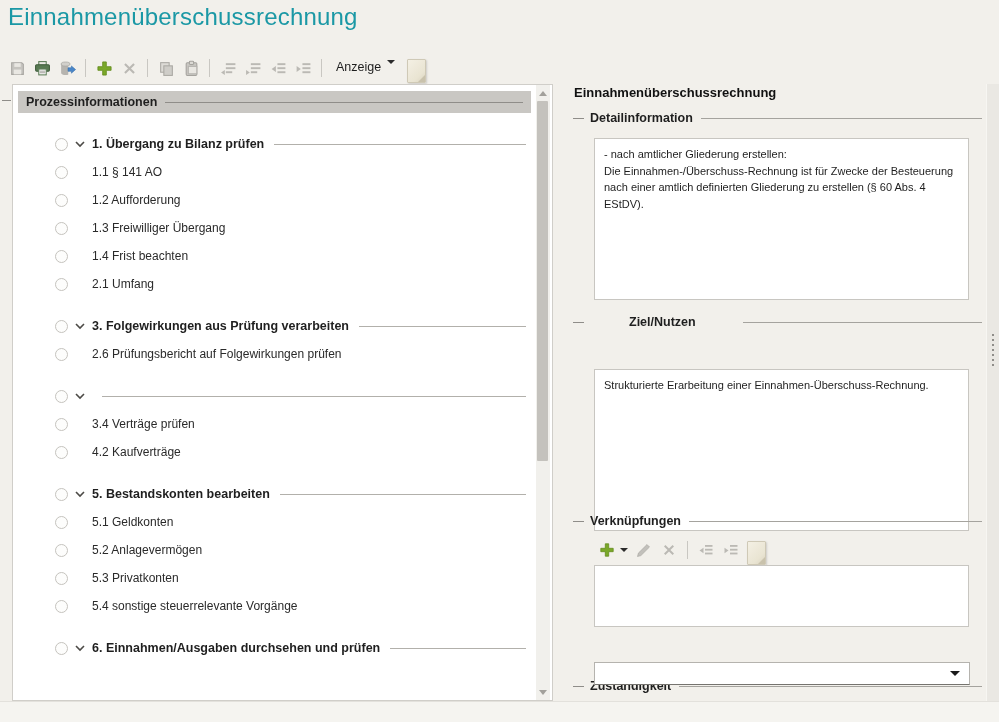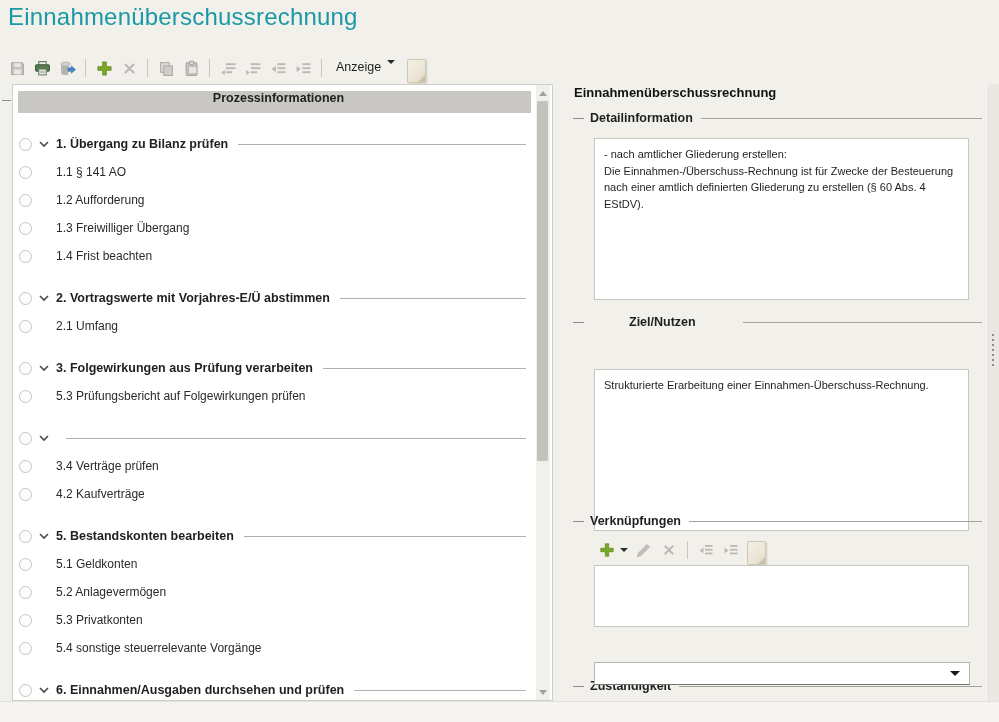--- a/index.html
+++ b/index.html
@@ -53,27 +53,27 @@
   .tree-panel {
     position:absolute; left:12px; top:84px; width:541px; height:617px;
     background:#ffffff; border:1px solid #d0cec9;
   }
   .legend-dash-left {
     position:absolute; left:2px; top:100px; width:9px; height:1px; background:#8f8d89;
   }
   .tree-header-bar {
     position:absolute; left:5px; right:21px; top:6px; height:22px;
     background:#c9c7c3;
-    display:flex; align-items:center; padding-left:8px;flex-direction:column;
+    display:flex; align-items:center; padding-left:8px;
   }
   .tree-header-bar .hdr-label { font-size:12.5px; font-weight:700; color:#1f1f1f; white-space:nowrap; }
   .tree-header-bar .hdr-line { flex:1; height:1px; background:#8f8d89; margin:0 8px; }
   .tree-body {
     position:absolute; left:0; right:18px; top:28px; bottom:0;
-    padding-top:17px; overflow:hidden;
+    padding-top:17px; overflow:hidden;padding-left:36px;
   }
   .tree-row { display:flex; align-items:center; height:28px; padding-left:6px; }
   .group-row:not(.first) { margin-top:14px; }
   .radio {
     width:13px; height:13px; border:1px solid #c5c3be; border-radius:50%;
     background:#fdfdfc; flex:0 0 13px;
   }
   .chev { width:12px; height:12px; margin:0 6px; flex:0 0 12px; }
   .g-label { font-size:12.5px; font-weight:700; color:#1f1f1f; white-space:nowrap; }
   .c-label { font-size:12px; color:#2a2a2a; white-space:nowrap; margin-left:24px; }
@@ -248,43 +248,35 @@
         <span class="c-label">1.2 Aufforderung</span>
       </div>
       <div class="tree-row child-row">
         <span class="radio"></span>
         <span class="c-label">1.3 Freiwilliger Übergang</span>
       </div>
       <div class="tree-row child-row">
         <span class="radio"></span>
         <span class="c-label">1.4 Frist beachten</span>
       </div>
+      <div class="tree-row child-row">
+        <span class="radio"></span>
+        <span class="c-label">2.1 Umfang</span>
+      </div>
       <div class="tree-row group-row">
         <span class="radio"></span>
         <svg class="chev" viewBox="0 0 12 12">
           <path d="M2 4l4 4 4-4" fill="none" stroke="#4d4b47" stroke-width="1.6"></path>
         </svg>
-        <span class="g-label">2. Vortragswerte mit Vorjahres-E/Ü abstimmen</span>
-        <span class="g-line"></span>
-      </div>
-      <div class="tree-row child-row">
-        <span class="radio"></span>
-        <span class="c-label">2.1 Umfang</span>
-      </div>
-      <div class="tree-row group-row">
-        <span class="radio"></span>
-        <svg class="chev" viewBox="0 0 12 12">
-          <path d="M2 4l4 4 4-4" fill="none" stroke="#4d4b47" stroke-width="1.6"></path>
-        </svg>
         <span class="g-label">3. Folgewirkungen aus Prüfung verarbeiten</span>
         <span class="g-line"></span>
       </div>
       <div class="tree-row child-row">
         <span class="radio"></span>
-        <span class="c-label">5.3 Prüfungsbericht auf Folgewirkungen prüfen</span>
+        <span class="c-label">2.6 Prüfungsbericht auf Folgewirkungen prüfen</span>
       </div>
       <div class="tree-row group-row">
         <span class="radio"></span>
         <svg class="chev" viewBox="0 0 12 12">
           <path d="M2 4l4 4 4-4" fill="none" stroke="#4d4b47" stroke-width="1.6"></path>
         </svg>
         <span class="g-line"></span>
       </div>
       <div class="tree-row child-row">
         <span class="radio"></span>

